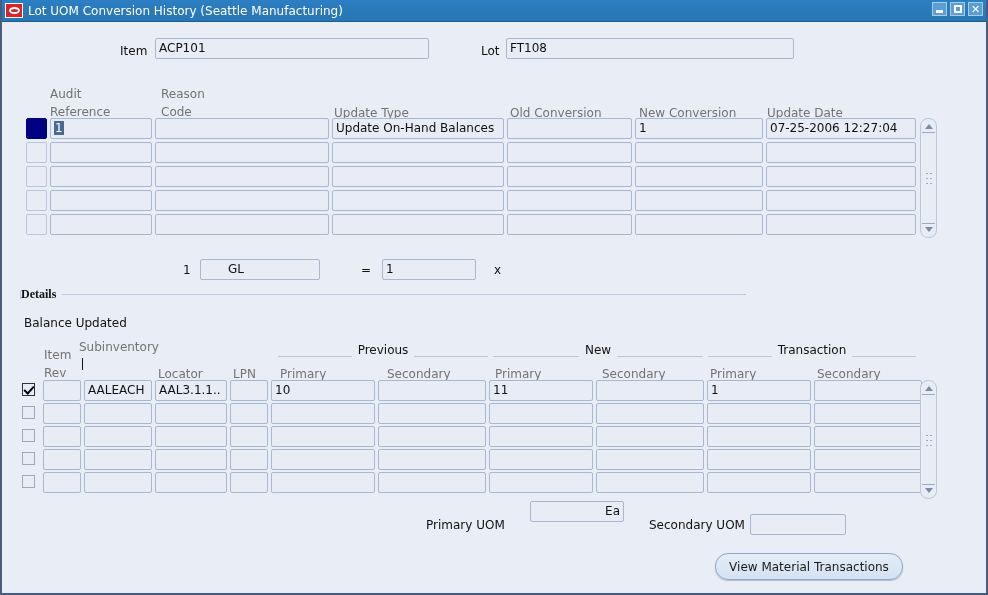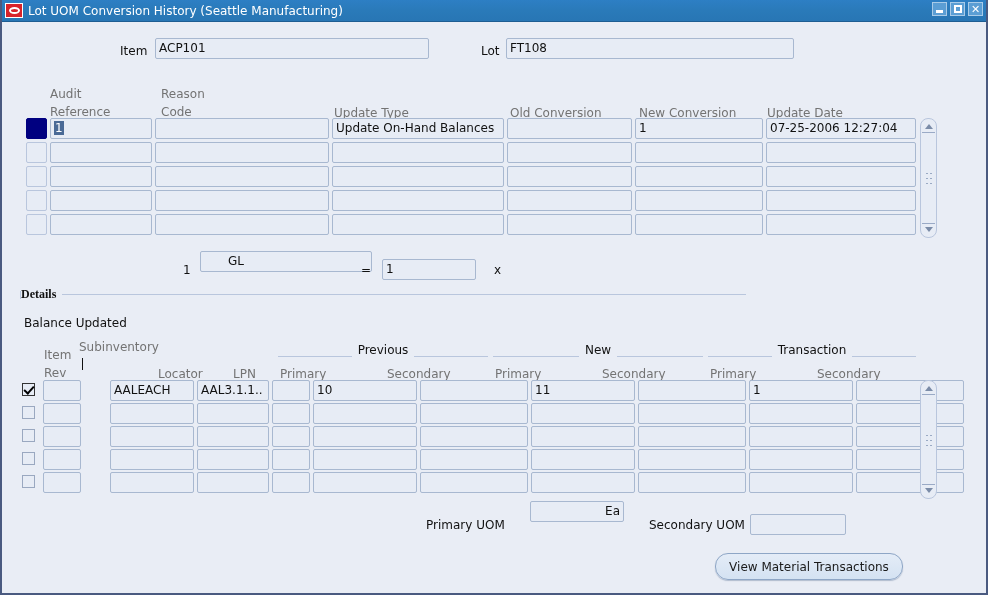--- a/index.html
+++ b/index.html
@@ -156,21 +156,21 @@
     border-top: 1px solid #9aaac6;
     border-bottom: 1px solid #9aaac6;
   }
   .vscroll .grip {
     width: 7px; height: 14px;
     background:
       radial-gradient(circle, #8d9ebb 0.8px, transparent 1px) 0 0/4px 5px;
     opacity: 0.85;
   }
   .conv-one   { position: absolute; left: 181px; top: 263px; }
-  .conv-uom   { position: absolute; left: 198px; top: 251px; width: 172px; padding-left: 27px; }
+  .conv-uom   { position: absolute; left: 198px; top: 259px; width: 120px; padding-left: 27px; }
   .conv-eq    { position: absolute; left: 359px; top: 263px; }
   .conv-qty   { position: absolute; left: 380px; top: 259px; width: 94px; }
   .conv-x     { position: absolute; left: 492px; top: 263px; }
   .conv-base  { position: absolute; left: 512px; top: 259px; width: 144px; }
 
   
   .section-hdr {
     position: absolute;
     left: 18px; top: 287px;
     display: flex; align-items: center;
@@ -217,21 +217,21 @@
     content: "";
     position: absolute;
     left: 3px; top: 0px;
     width: 4px; height: 8px;
     border: solid #000000;
     border-width: 0 2px 2px 0;
     transform: rotate(42deg);
   }
   .det-row .fld { margin-right: 3px; }
   .d-rev   { width: 38px; }
-  .d-sub   { width: 84px; margin-left: 26px; }
+  .d-sub   { width: 68px; }
   .d-loc   { width: 72px; }
   .d-lpn   { width: 38px; }
   .d-pp    { width: 104px; }
   .d-ps    { width: 108px; }
   .d-np    { width: 104px; }
   .d-ns    { width: 108px; }
   .d-tp    { width: 104px; }
   .d-ts    { width: 108px; }
 
   

